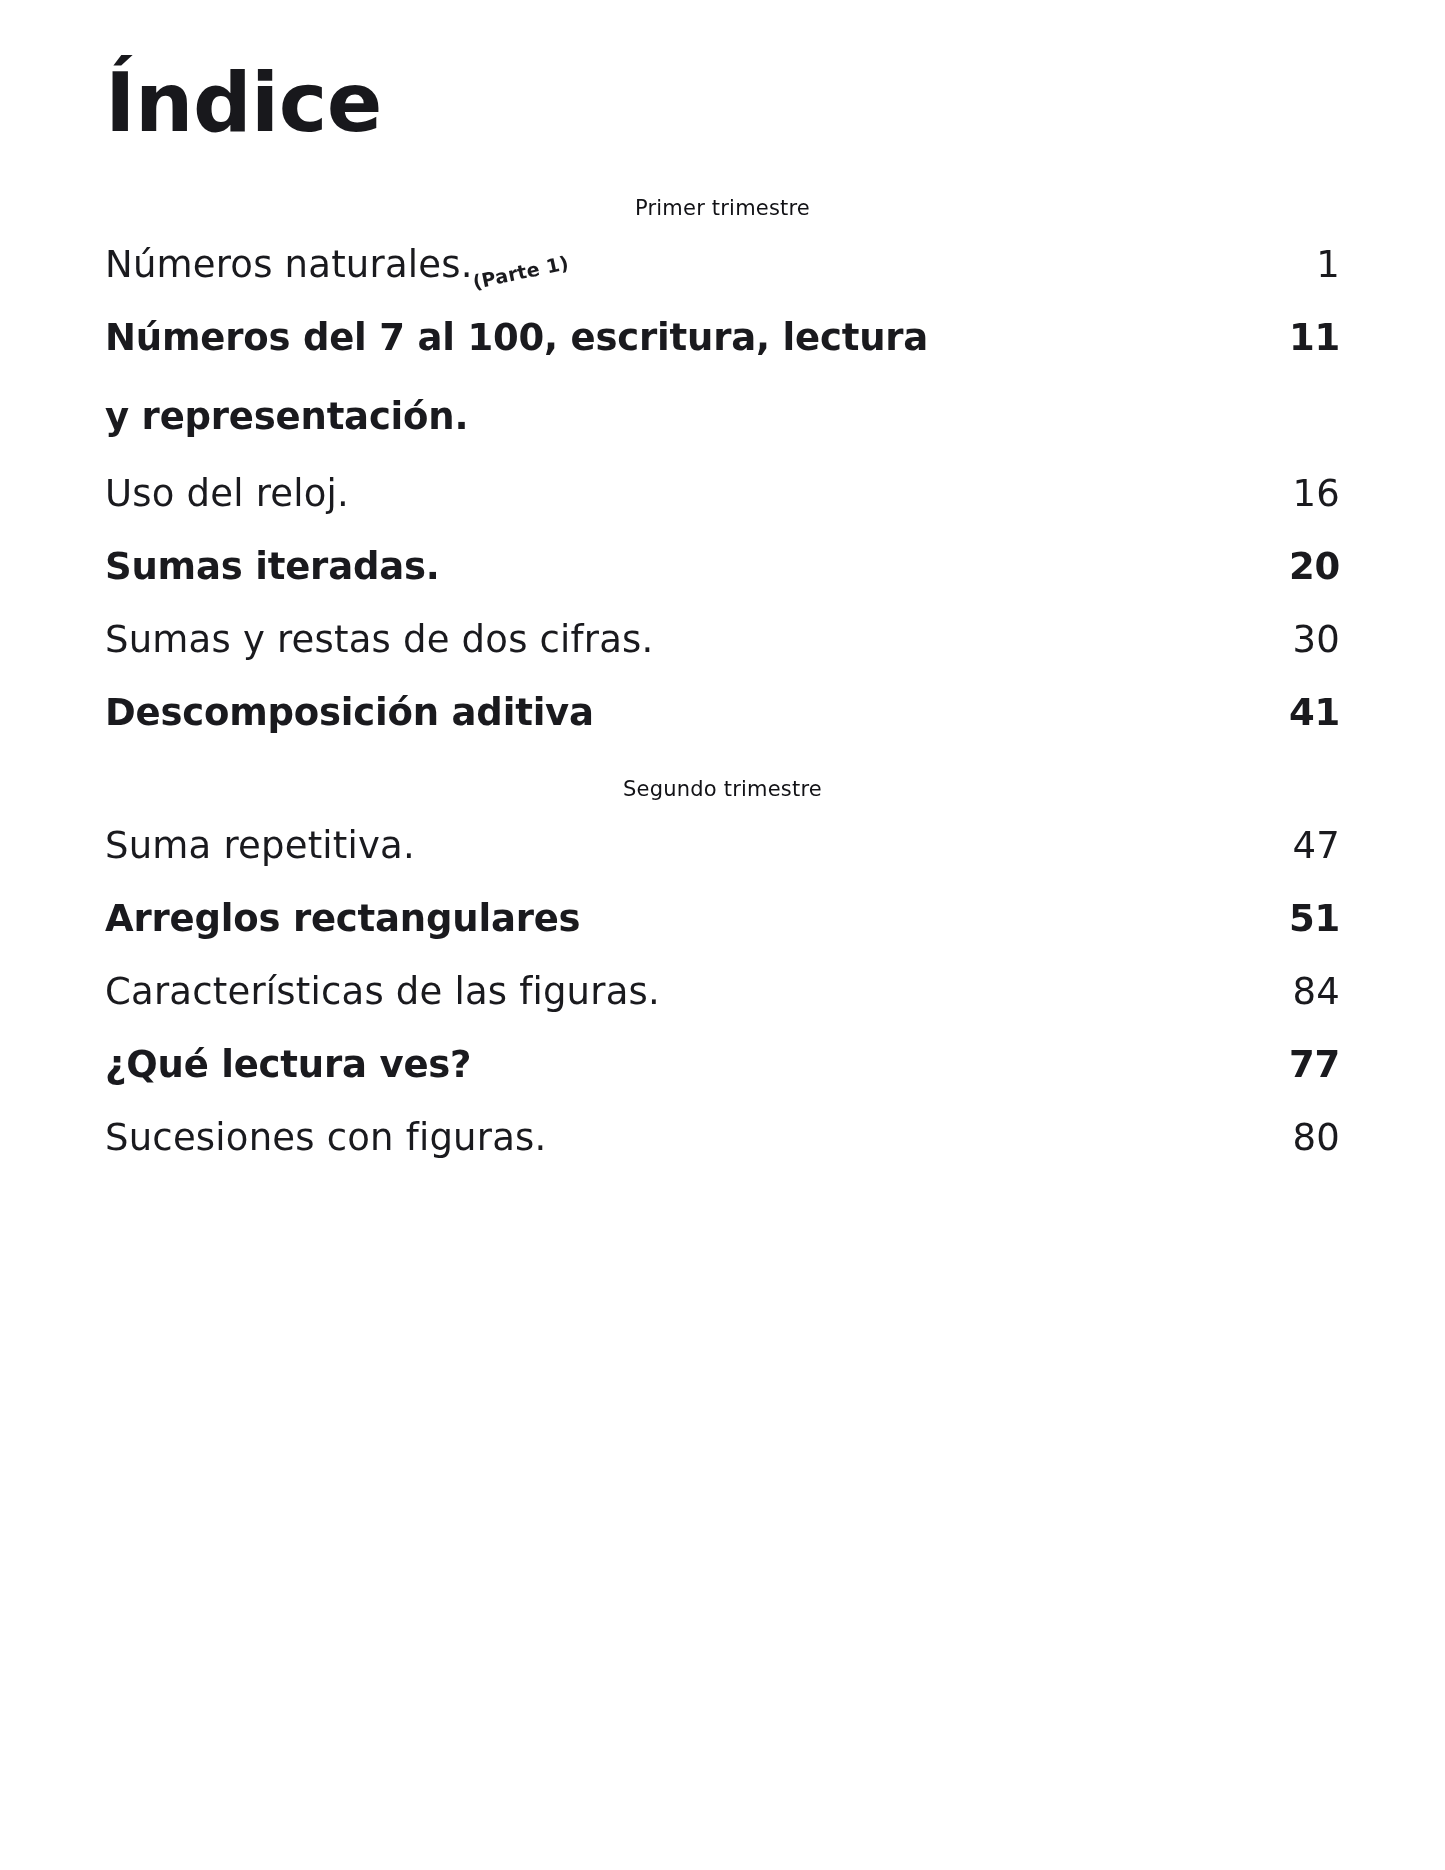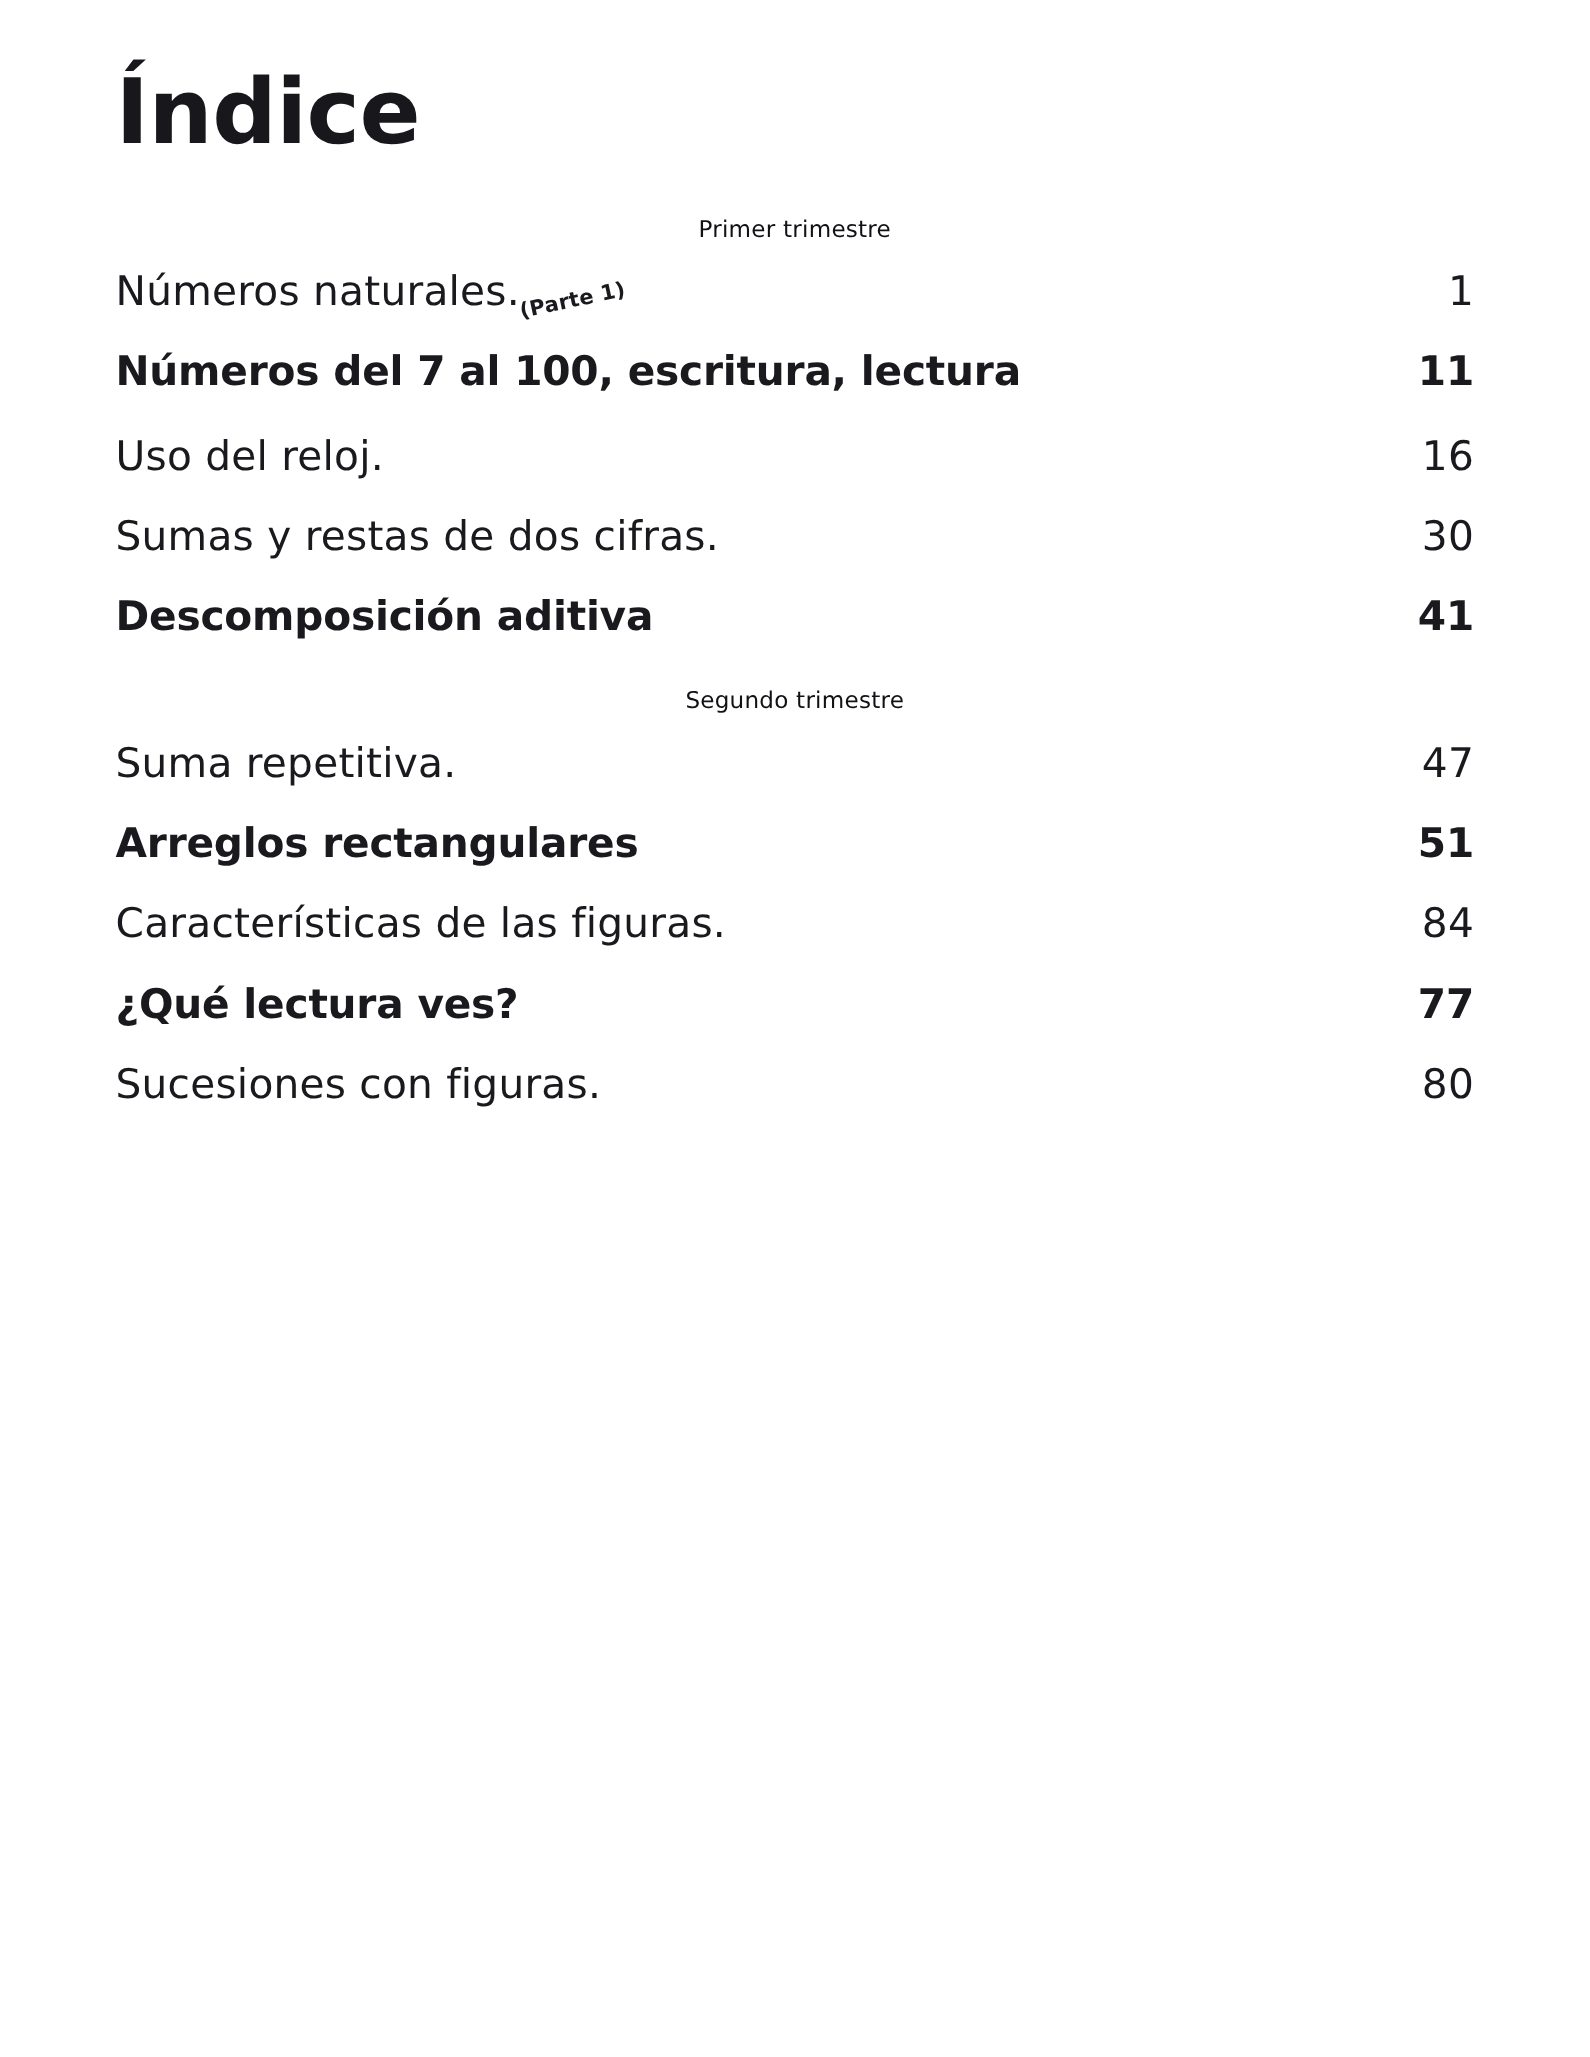--- a/index.html
+++ b/index.html
@@ -126,31 +126,38 @@
     <div class="entry w-regular">
       <div class="entry-label">
         <span>Números naturales.</span><span class="annot">(Parte 1)</span>
       </div>
       <div class="entry-page">1</div>
     </div>
 
     <div class="entry w-bold gap-wide">
       <div class="entry-label">
         <span>Números del 7 al 100, escritura, lectura</span>
+        <span class="line2">y representación.</span>
       </div>
       <div class="entry-page">11</div>
     </div>
 
     <div class="entry w-regular">
       <div class="entry-label">
         <span>Uso del reloj.</span>
       </div>
       <div class="entry-page">16</div>
     </div>
 
+    <div class="entry w-bold">
+      <div class="entry-label">
+        <span>Sumas iteradas.</span>
+      </div>
+      <div class="entry-page">20</div>
+    </div>
 
     <div class="entry w-regular">
       <div class="entry-label">
         <span>Sumas y restas de dos cifras.</span>
       </div>
       <div class="entry-page">30</div>
     </div>
 
     <div class="entry w-bold">
       <div class="entry-label">

